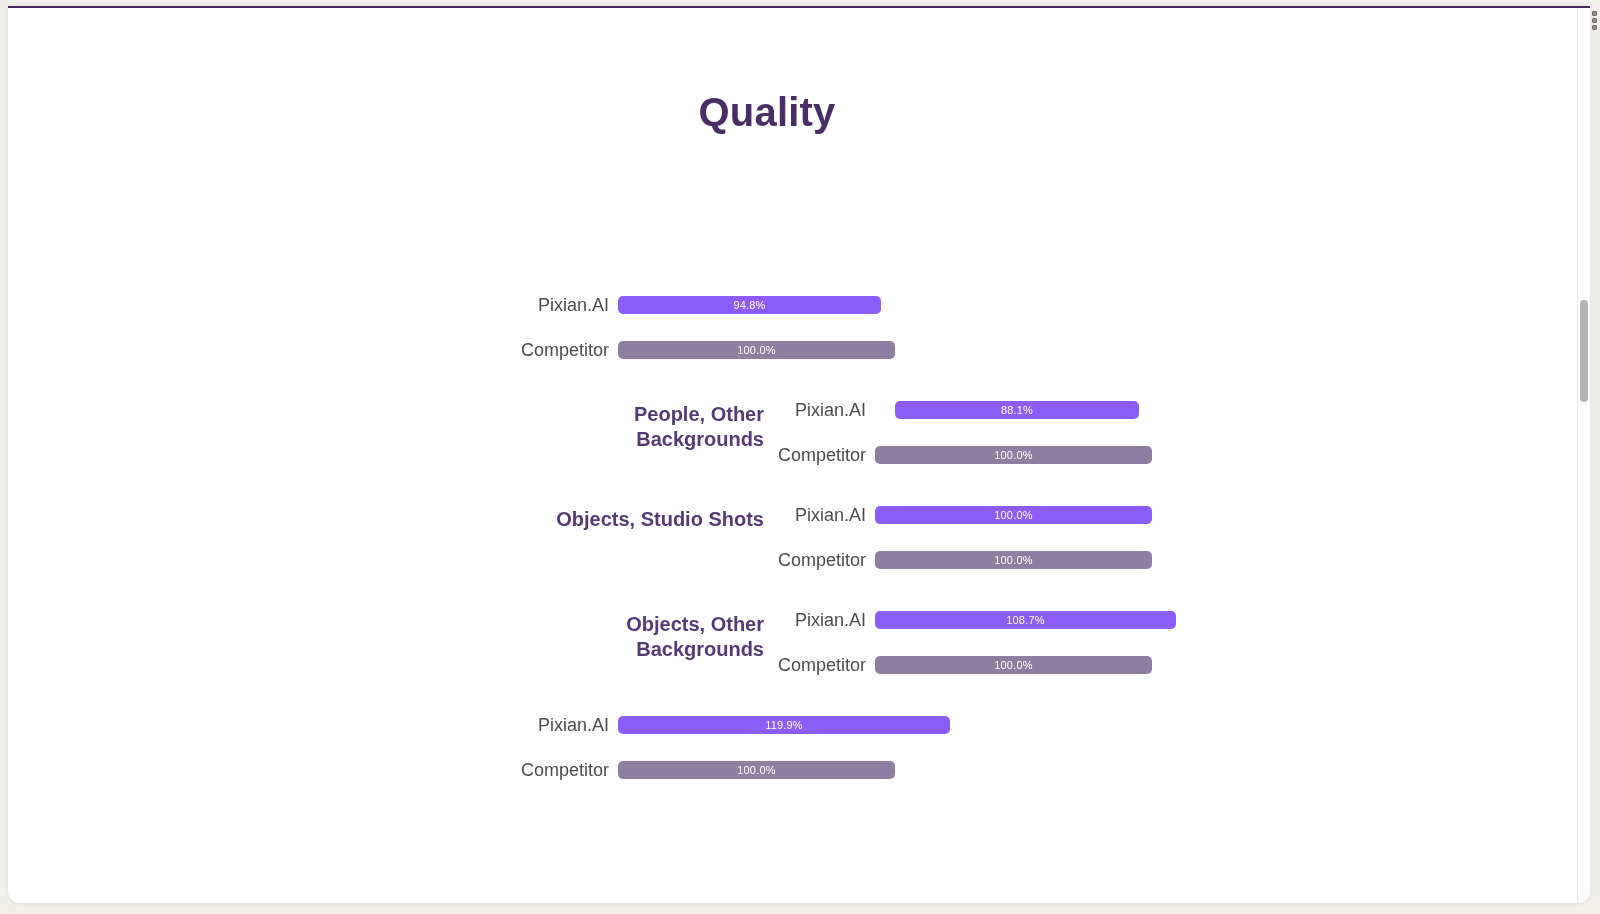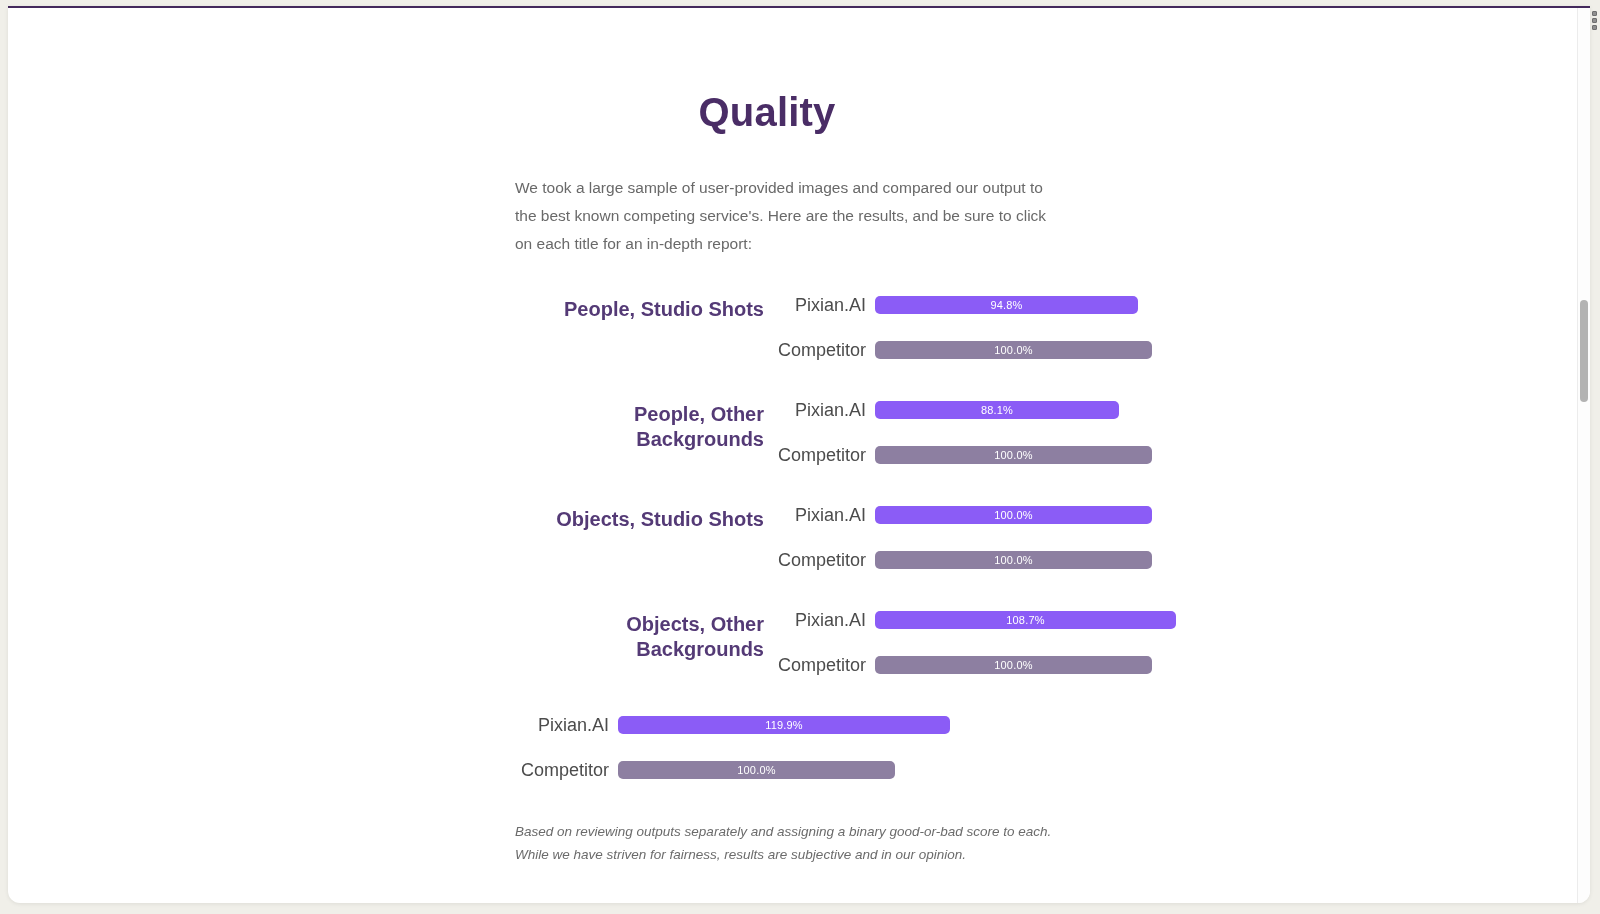--- a/index.html
+++ b/index.html
@@ -127,46 +127,44 @@
     border-radius: 1px;
     display: block;
   }
 </style>
 </head>
 <body>
 
 <div class="card">
   <h1 class="page-title">Quality</h1>
 
-  <p class="intro">We took a large sample of user-provided images and compared our output to the best known competing service's. Here are the results, and be sure to click on each title for an in-depth report:</p>
 
   <div class="chart">
       <div class="group">
-        <a class="group-title" href="#">People, Studio Shots</a>
         <div class="rows">
           <div class="bar-row">
             <div class="row-label">Pixian.AI</div>
             <div class="bar pixian" style="width: 263px;">
               <span>94.8%</span>
             </div>
           </div>
           <div class="bar-row">
             <div class="row-label">Competitor</div>
             <div class="bar competitor" style="width: 277px;">
               <span>100.0%</span>
             </div>
           </div>
         </div>
       </div>
       <div class="group">
         <a class="group-title" href="#">People, Other Backgrounds</a>
         <div class="rows">
           <div class="bar-row">
             <div class="row-label">Pixian.AI</div>
-            <div class="bar pixian" style="width: 244px;">
+            <div class="bar pixian" style="width: 244px; margin-left: 20px;">
               <span>88.1%</span>
             </div>
           </div>
           <div class="bar-row">
             <div class="row-label">Competitor</div>
             <div class="bar competitor" style="width: 277px;">
               <span>100.0%</span>
             </div>
           </div>
         </div>
@@ -216,21 +214,20 @@
           <div class="bar-row">
             <div class="row-label">Competitor</div>
             <div class="bar competitor" style="width: 277px;">
               <span>100.0%</span>
             </div>
           </div>
         </div>
       </div>
     </div>
 
-  <p class="footnote">Based on reviewing outputs separately and assigning a binary good-or-bad score to each. While we have striven for fairness, results are subjective and in our opinion.</p>
 
   <div class="scroll-track">
     <div class="scroll-thumb"></div>
   </div>
 </div>
 
 <div class="edge-dots">
   <span></span>
     <span></span>
     <span></span>

